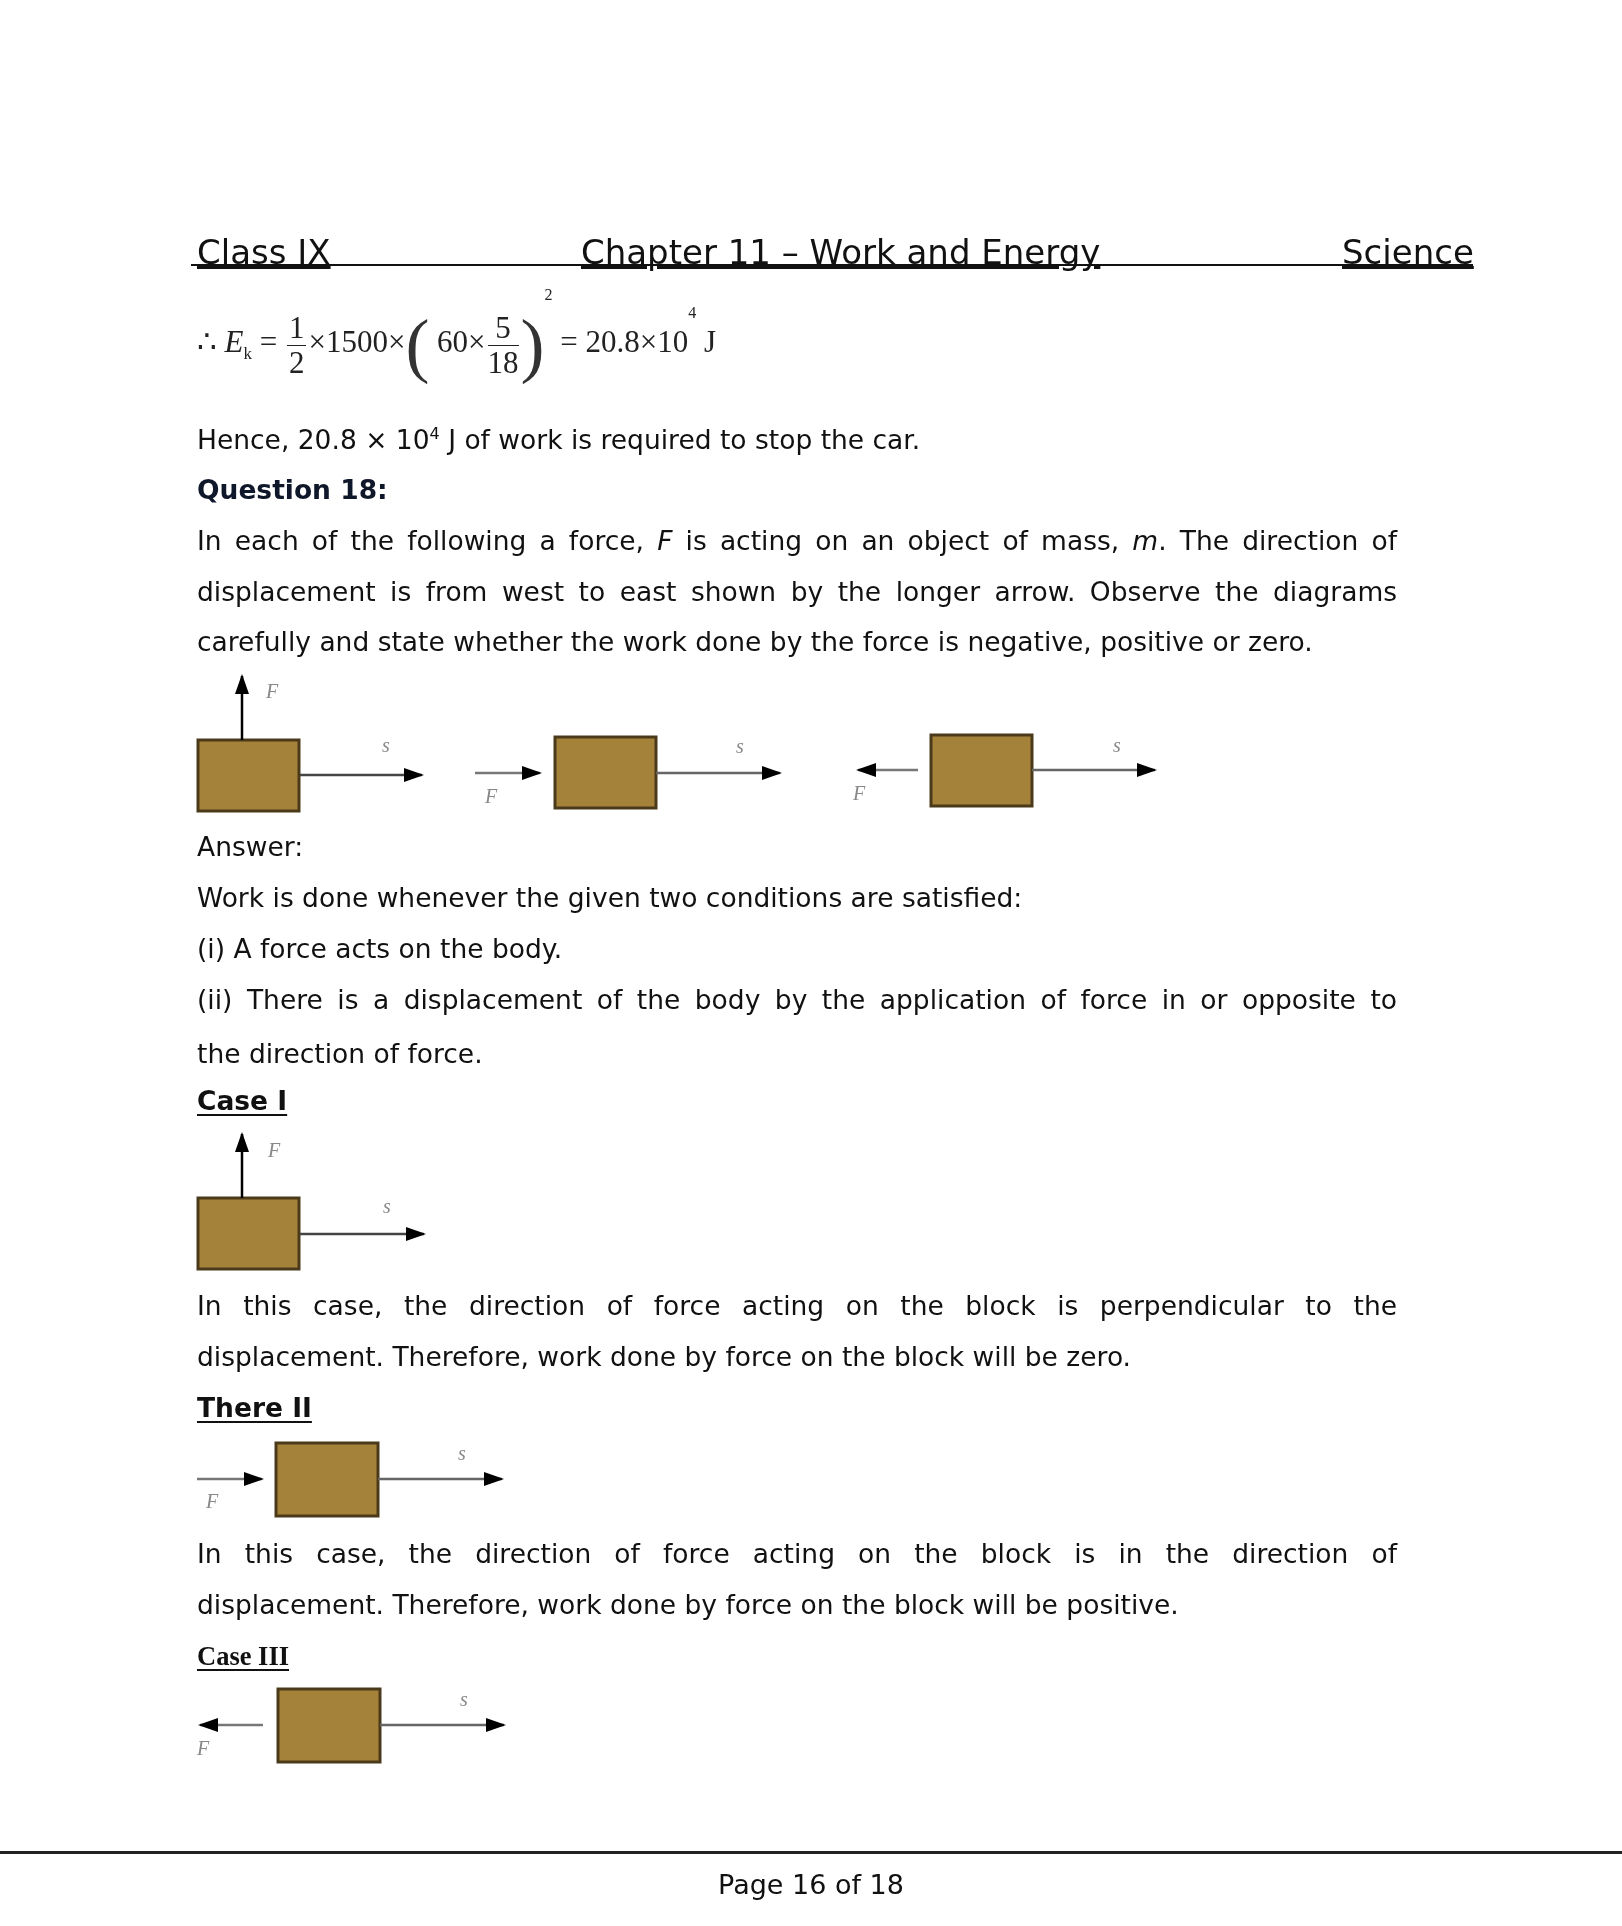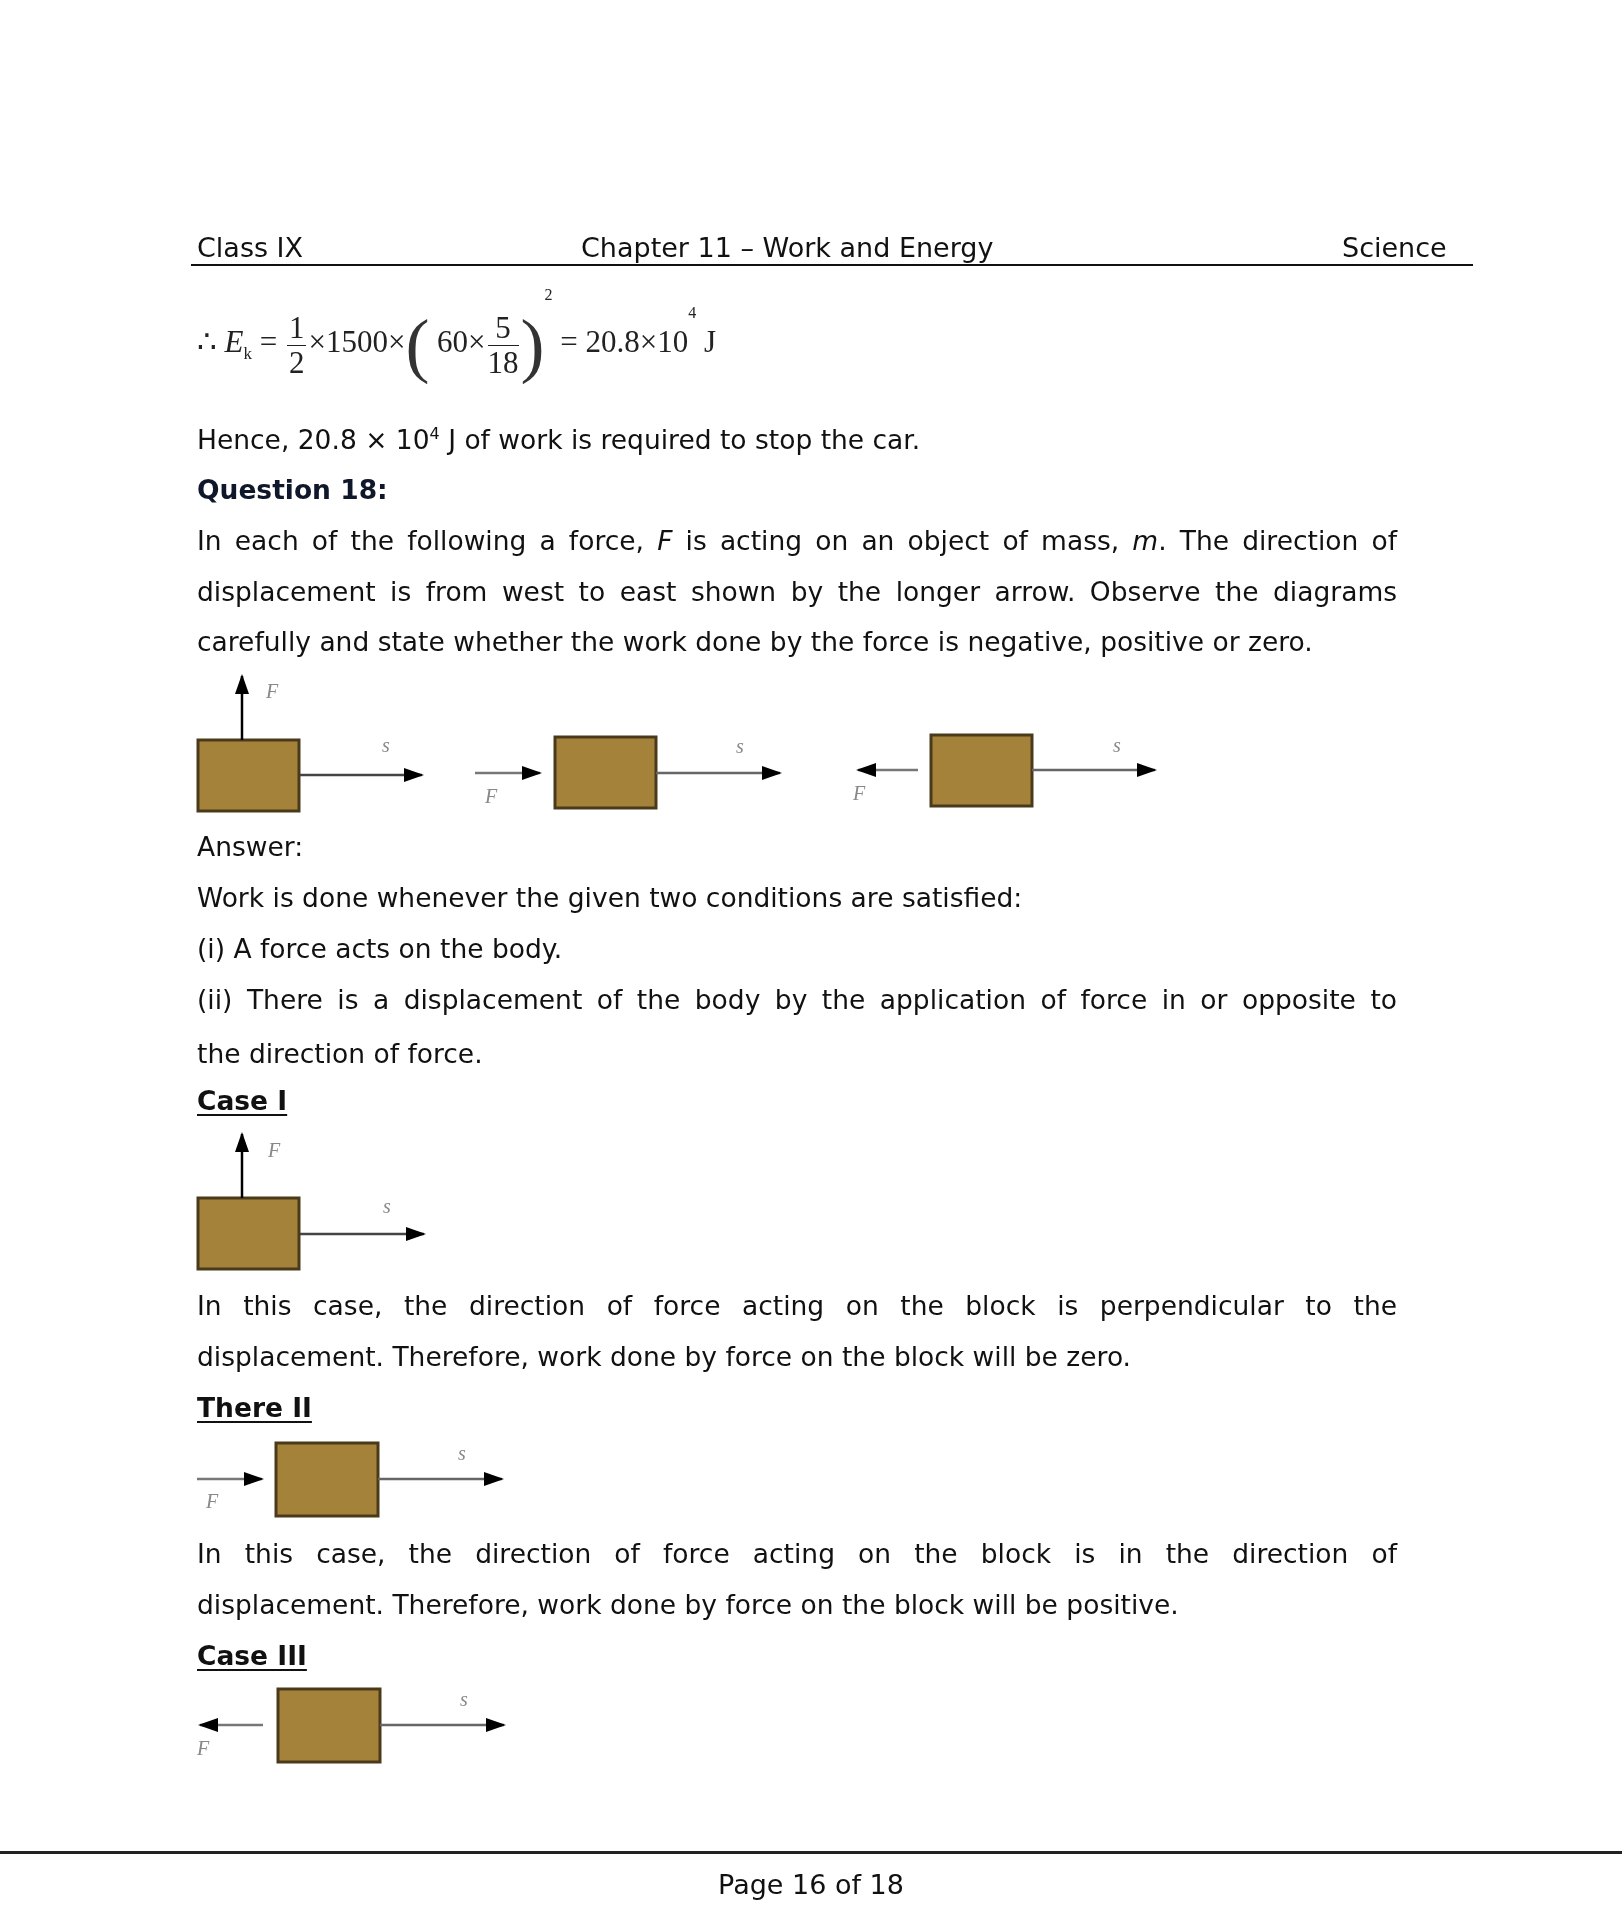--- a/index.html
+++ b/index.html
@@ -1,19 +1,19 @@
 <!DOCTYPE html>
 <html><head>
 <meta charset="utf-8">
 <style>
   html, body { margin:0; padding:0; background:#ffffff; }
   body { width:1622px; height:1926px; position:relative; overflow:hidden;
          font-family:"DejaVu Sans", sans-serif; color:#111; }
   .abs { position:absolute; white-space:nowrap; }
-  .hdr { font-size:27px; top:232px; }
+  .hdr { font-size:34px; top:232px;text-decoration:underline; }
   .hline { position:absolute; left:191px; width:1282px; top:264px; height:2px; background:#111; }
   .txt { position:absolute; left:197px; font-size:26.5px; line-height:30px; white-space:nowrap; }
   .just { width:1200px; text-align:justify; text-align-last:justify; white-space:normal; }
   .qhead { color:#9a9a9a; font-weight:bold; }
   .case { font-weight:bold; text-decoration:underline; text-decoration-thickness:2px; text-underline-offset:4px; }
   .eq { position:absolute; left:197px; top:310px; font-family:"Liberation Serif", serif; font-size:31px; color:#222; }
   .frac { display:inline-block; vertical-align:middle; text-align:center; margin:0 2px; }
   .frac .n { display:block; border-bottom:1.5px solid #222; padding:0 2px; line-height:34px; }
   .frac .d { display:block; line-height:34px; }
   .paren { font-size:72px; font-weight:100; vertical-align:middle; line-height:70px; color:#333; }
@@ -118,16 +118,16 @@
 <div class="txt" style="top:1039px;">the direction of force.</div>
 
 <div class="txt case" style="top:1086px;">Case I</div>
 <div class="txt just" style="top:1291px;">In this case, the direction of force acting on the block is perpendicular to the</div>
 <div class="txt" style="top:1342px;">displacement. Therefore, work done by force on the block will be zero.</div>
 
 <div class="txt case" style="top:1393px;">There II</div>
 <div class="txt just" style="top:1539px;">In this case, the direction of force acting on the block is in the direction of</div>
 <div class="txt" style="top:1590px;">displacement. Therefore, work done by force on the block will be positive.</div>
 
-<div class="txt case" style="top:1641px;">Case III</div>
+<div class="txt case" style="top:1641px;font-family:Liberation Serif, serif;">Case III</div>
 
 <div class="footline"></div>
 <div class="footer">Page 16 of 18</div>
 
 </body></html>

